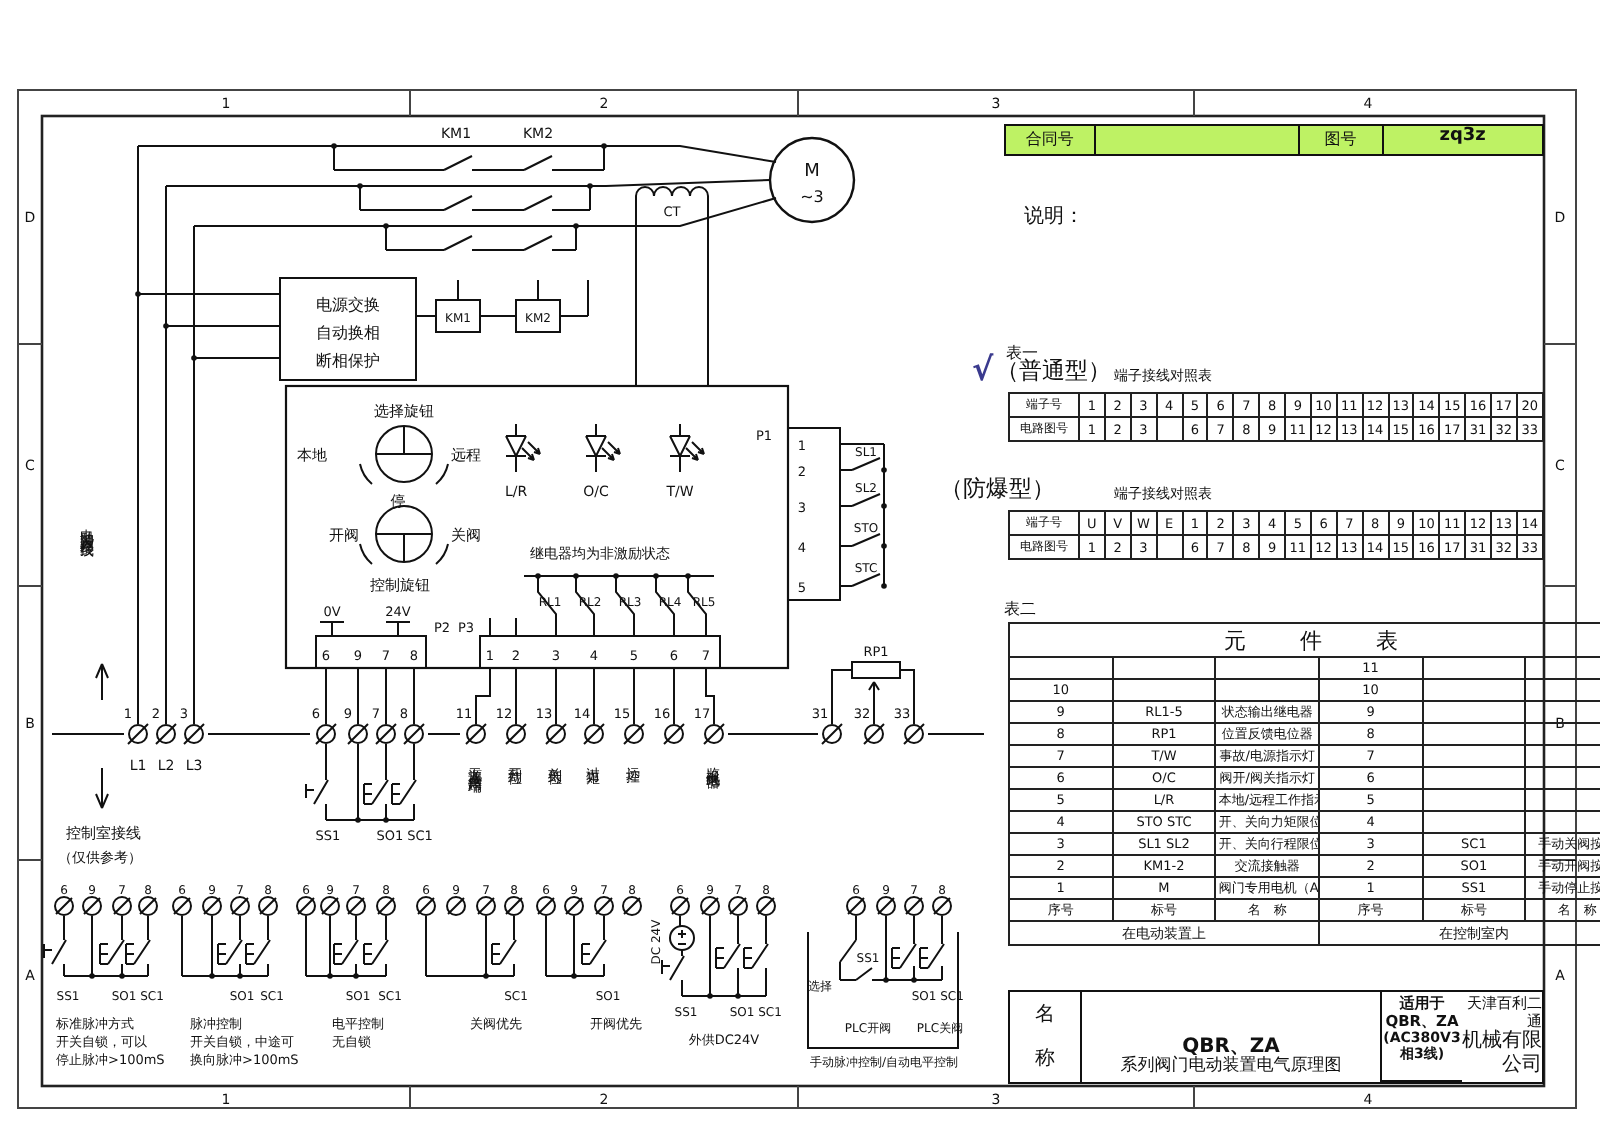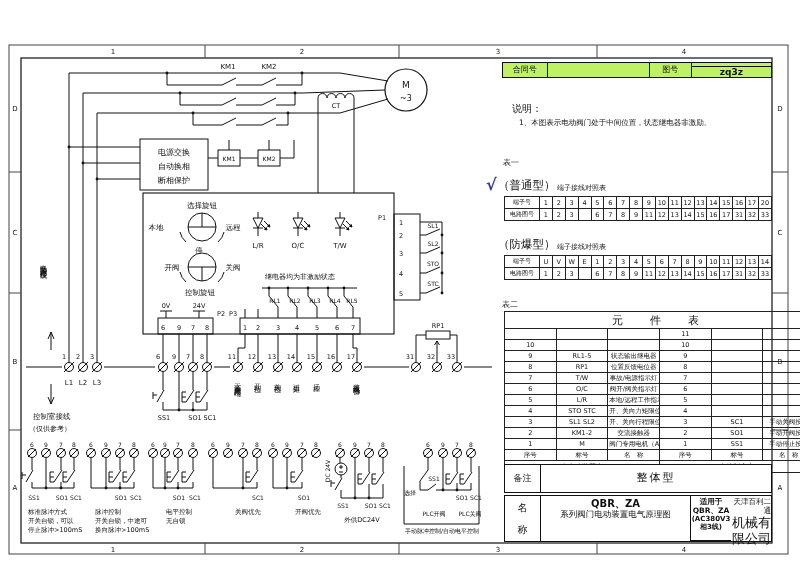--- a/index.html
+++ b/index.html
@@ -468,30 +468,29 @@
 <div class="vlab" style="left:253px;top:378px">开到位</div>
 <div class="vlab" style="left:273px;top:378px">关到位</div>
 <div class="vlab" style="left:292px;top:378px">过力矩</div>
 <div class="vlab" style="left:312px;top:378px">远控</div>
 <div class="vlab" style="left:352px;top:378px">监视继电器</div>
 
 <div class="abs hdrbox" style="left:502px;top:62px;width:270px">
   <div style="width:45px;border-right:1px solid #111;font-size:8px;display:flex;align-items:center;justify-content:center">合同号</div>
   <div style="width:103px;border-right:1px solid #111;font-size:8px"></div>
   <div style="width:42px;border-right:1px solid #111;font-size:8px;display:flex;align-items:center;justify-content:center">图号</div>
-  <div style="width:80px;display:flex;flex-direction:column">
+  <div style="width:80px;display:flex;flex-direction:row">
     <div style="height:12px;border-bottom:1px solid #111"></div>
     <div style="flex:1;font-size:9px;font-weight:bold;text-align:center">zq3z</div>
   </div>
 </div>
 
 <div class="abs" style="left:512px;top:103px;font-size:10px">说明：</div>
-<div class="abs" style="left:519px;top:119px;width:255px;font-size:7.5px">1、本图表示电动阀门处于中间位置，状态继电器非激励。</div>
-
-<div class="abs" style="left:503px;top:158px;font-size:8px">表一</div>
+
+<div class="abs" style="left:503px;top:172px;font-size:8px">表一</div>
 <div class="abs" style="left:486px;top:176px;font-size:16px;color:#3a3a8e;font-weight:bold">√</div>
 <div class="abs" style="left:498px;top:179px;font-size:11.5px">（普通型）</div>
 <div class="abs" style="left:557px;top:184px;font-size:7px">端子接线对照表</div>
 
 <table class="tt" style="left:504px;top:196px;width:268px">
   <tbody>
         <tr>
     <td class="hd" style="width:34px">端子号</td>
     <td>1</td>
           <td>2</td>
@@ -529,21 +528,21 @@
     <td>15</td>
           <td>16</td>
     <td>17</td>
           <td>31</td>
     <td>32</td>
           <td>33</td>
   </tr>
 </tbody>
     </table>
 
-<div class="abs" style="left:498px;top:238px;font-size:11.5px">（防爆型）</div>
+<div class="abs" style="left:470px;top:238px;font-size:11.5px">（防爆型）</div>
 <div class="abs" style="left:557px;top:243px;font-size:7px">端子接线对照表</div>
 
 <table class="tt" style="left:504px;top:255px;width:268px">
   <tbody>
         <tr>
     <td class="hd" style="width:34px">端子号</td>
     <td>U</td>
           <td>V</td>
     <td>W</td>
           <td>E</td>
@@ -689,39 +688,35 @@
           <td>标号</td>
           <td>名　称</td>
   </tr>
   <tr>
     <td colspan="3" style="height:11px;font-size:7px">在电动装置上</td>
     <td colspan="3" style="font-size:7px">在控制室内</td>
   </tr>
 </tbody>
     </table>
 
-<div class="abs rembox" style="left:504px;top:464px;width:268px;height:29px">
-  <div class="bcell" style="width:36px;border-right:1px solid #111;font-size:9px;display:flex;align-items:center;justify-content:center">备注</div>
-  <div class="bcell" style="flex:1;font-size:11px;display:flex;align-items:center;justify-content:center;letter-spacing:2px">整体型</div>
-</div>
 
 <div class="abs tblk" style="left:504px;top:495px;width:268px;height:47px">
   <div class="bcell" style="width:36px;border-right:1.4px solid #111;display:flex;flex-direction:column;align-items:center;justify-content:space-around;font-size:10px">
     <div>名</div>
     <div>称</div>
   </div>
-  <div class="bcell" style="width:150px;border-right:1.4px solid #111;display:flex;flex-direction:column;align-items:center;justify-content:flex-start;padding:2px 0">
+  <div class="bcell" style="width:150px;border-right:1.4px solid #111;display:flex;flex-direction:column;align-items:center;justify-content:flex-end;padding:2px 0">
     <div style="font-size:10px;font-weight:bold">QBR、ZA</div>
     <div style="font-size:8.5px">系列阀门电动装置电气原理图</div>
   </div>
   <div class="bcell" style="flex:1;display:flex;flex-direction:row">
     <div style="flex:1;border-bottom:1px solid #111;text-align:center;line-height:1.2;padding-top:1px">
       <div style="font-size:7.5px;font-weight:bold">适用于QBR、ZA</div>
       <div style="font-size:7px;font-weight:bold">(AC380V3相3线)</div>
     </div>
     <div style="flex:1;text-align:right;line-height:1.2;padding-top:1px">
       <div style="font-size:7.5px">天津百利二通</div>
-      <div style="font-size:13px">机械有限公司</div>
+      <div style="font-size:10px">机械有限公司</div>
     </div>
   </div>
 </div>
 
 </div>
 
 </body></html>

